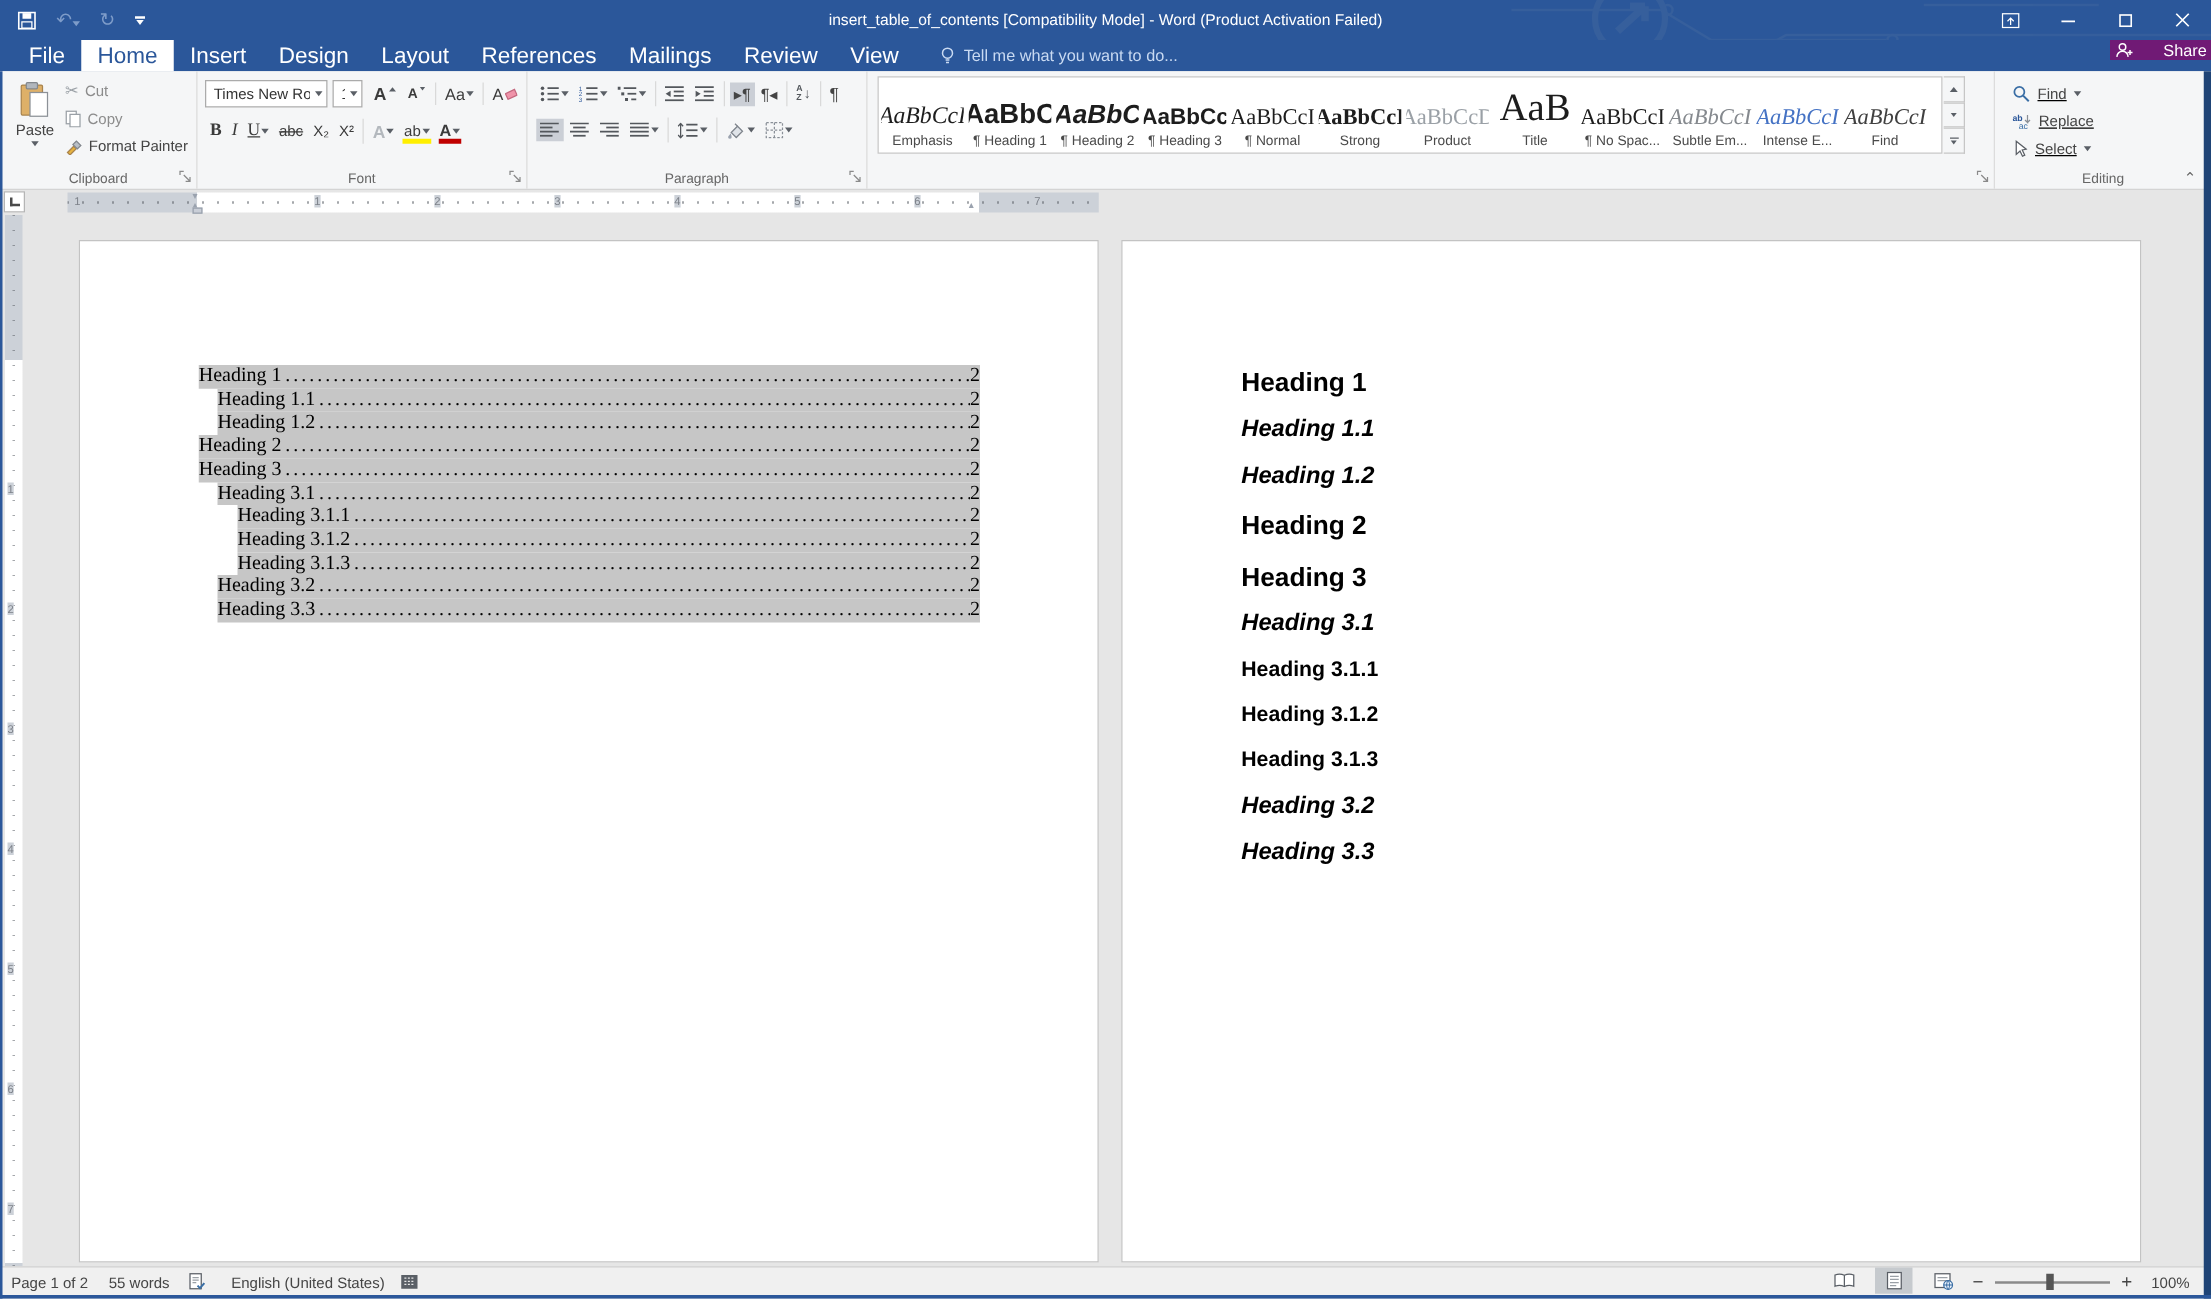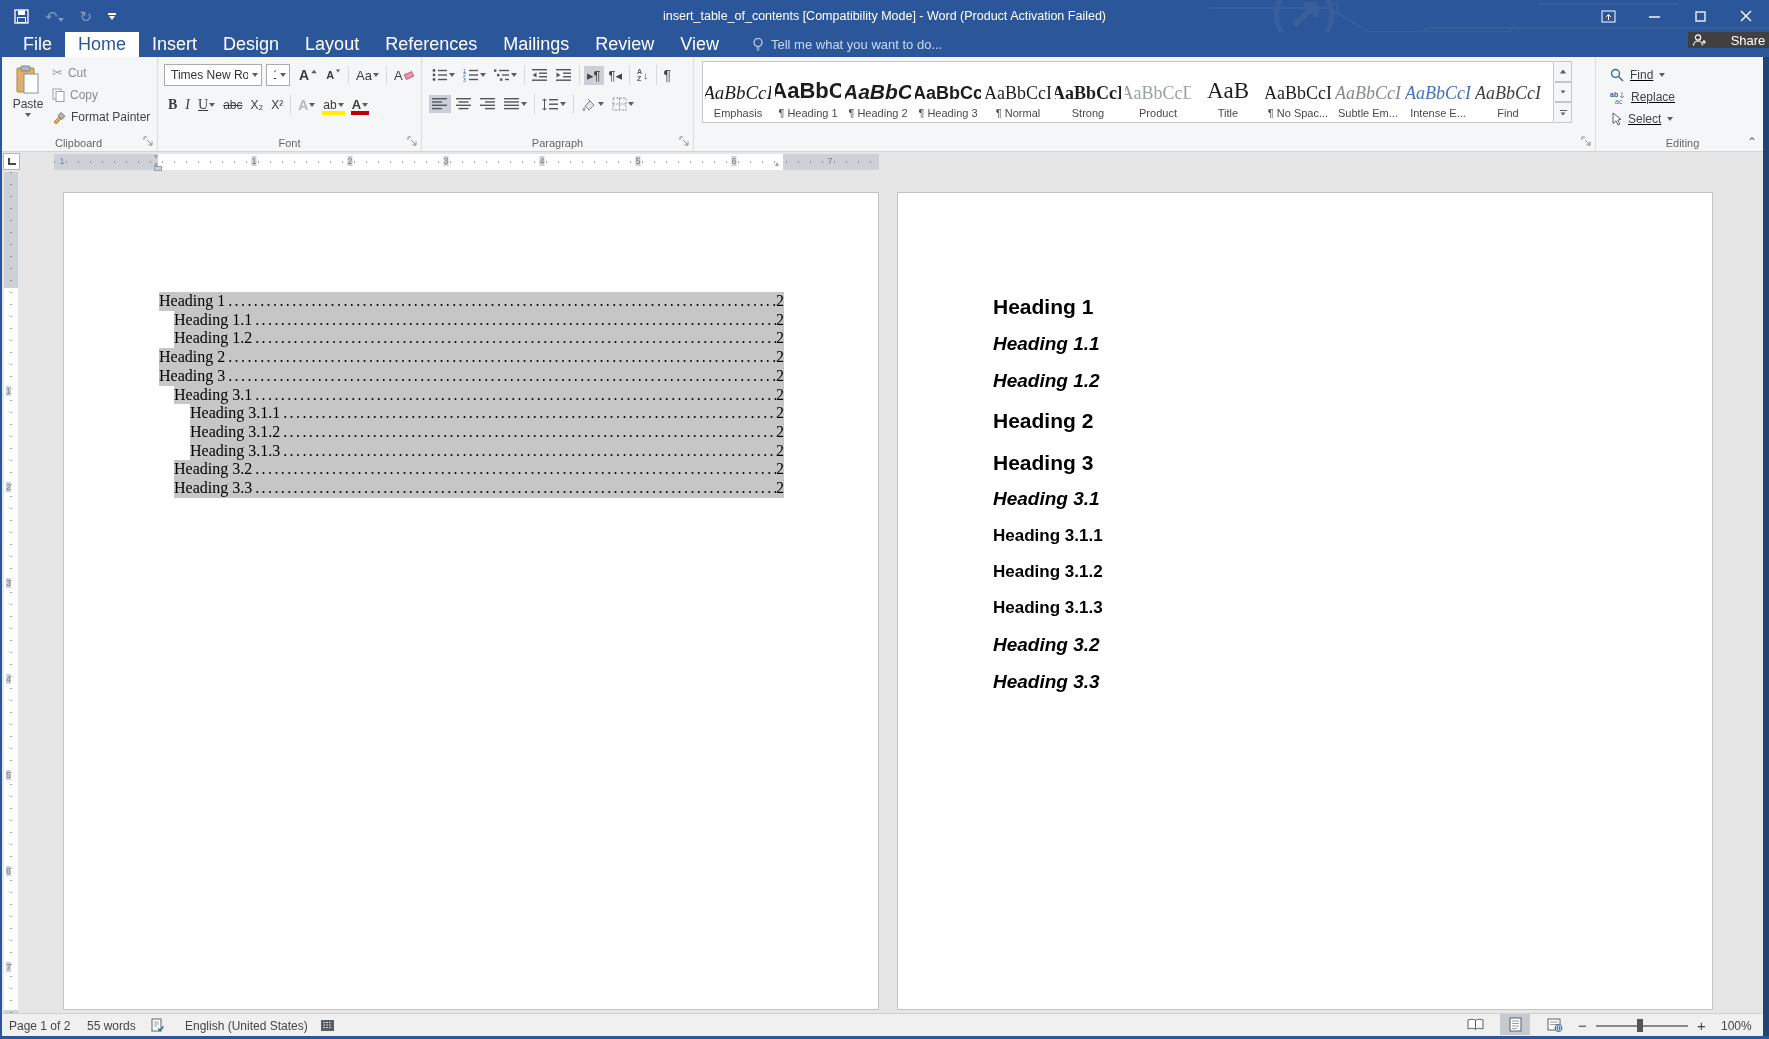--- a/index.html
+++ b/index.html
@@ -12,21 +12,21 @@
   .qat { position:absolute; left:14px; top:4px; display:flex; align-items:center; gap:16px; height:24px; }
   .qat .dis { color:#7e9cc9; font-size:15px; line-height:1; }
   .win-title { position:absolute; left:0; right:0; top:0; height:32px; text-align:center; line-height:32px; font-size:12.5px; color:#fff; white-space:nowrap; }
   .win-ctrls { position:absolute; right:0; top:0; height:32px; display:flex; }
   .win-btn { width:46px; height:32px; display:flex; align-items:center; justify-content:center; color:#fff; font-size:13px; }
 
   .tabrow { position:absolute; left:0; top:32px; width:1769px; height:25px; background:#2b579a; display:flex; align-items:stretch; }
   .tab { padding:0 13px; line-height:25px; font-size:18px; color:#fff; white-space:nowrap; }
   .tab.active { background:#fff; color:#2b579a; }
   .tellme { display:flex; align-items:center; gap:7px; margin-left:20px; color:#c9daf2; font-size:13px; }
-  .share { position:absolute; right:0; top:0; height:16px; width:81px; background:#404040; display:flex; align-items:center; justify-content:center; gap:24px; color:#fff; font-size:13px; }
+  .share { position:absolute; right:0; top:0; height:16px; width:81px; background:#701a75; display:flex; align-items:center; justify-content:center; gap:24px; color:#fff; font-size:13px; }
 
   
   .ribbon { position:absolute; left:0; top:57px; width:1769px; height:95px; background:#f5f6f7; border-bottom:1px solid #d4d4d4; display:flex; }
   .rgroup { position:relative; height:100%; border-right:1px solid #dcdcdc; flex:none; }
   .glabel { position:absolute; bottom:2px; left:0; right:0; text-align:center; font-size:11px; color:#666; }
   .launcher { position:absolute; right:3px; bottom:4px; width:11px; height:11px; }
   .btxt { font-size:12px; color:#444; }
   .gray { color:#8c8c8c; }
   .caret { width:0; height:0; border-left:3px solid transparent; border-right:3px solid transparent; border-top:4px solid #5a5f66; display:inline-block; }
   .tri-up { width:0; height:0; border-left:4px solid transparent; border-right:4px solid transparent; border-bottom:5px solid #5a5f66; display:inline-block; }
@@ -482,21 +482,21 @@
       </div>
       <div class="sitem">
         <div class="sprev serif" style="font-size:18px;font-weight:bold">AaBbCcI</div>
         <div class="slab">Strong</div>
       </div>
       <div class="sitem">
         <div class="sprev serif" style="font-size:18px;color:#9aa0a6">AaBbCcD</div>
         <div class="slab">Product</div>
       </div>
       <div class="sitem">
-        <div class="sprev serif" style="font-size:23px">AaB</div>
+        <div class="sprev serif" style="font-size:31px">AaB</div>
         <div class="slab">Title</div>
       </div>
       <div class="sitem">
         <div class="sprev serif" style="font-size:18px">AaBbCcI</div>
         <div class="slab">¶ No Spac...</div>
       </div>
       <div class="sitem">
         <div class="sprev serif" style="font-size:18px;font-style:italic;color:#85898e">AaBbCcI</div>
         <div class="slab">Subtle Em...</div>
       </div>

